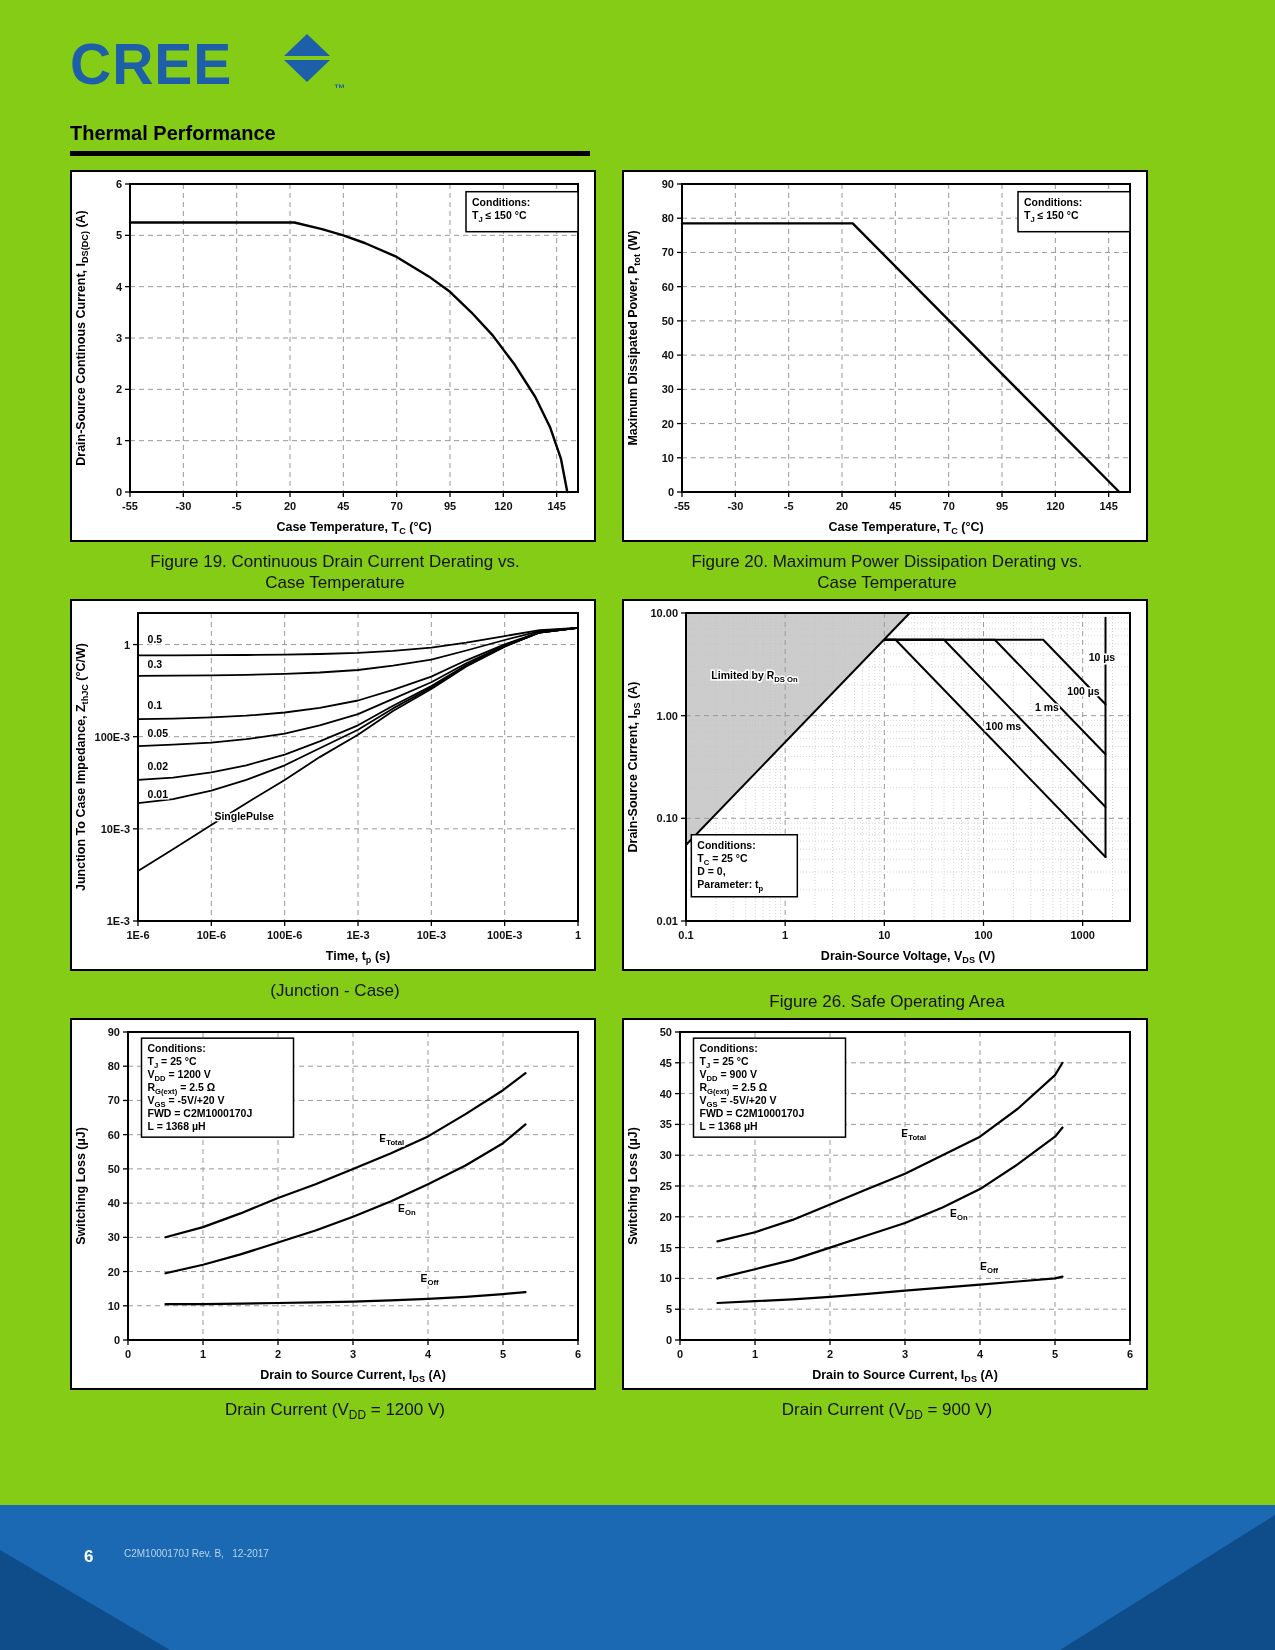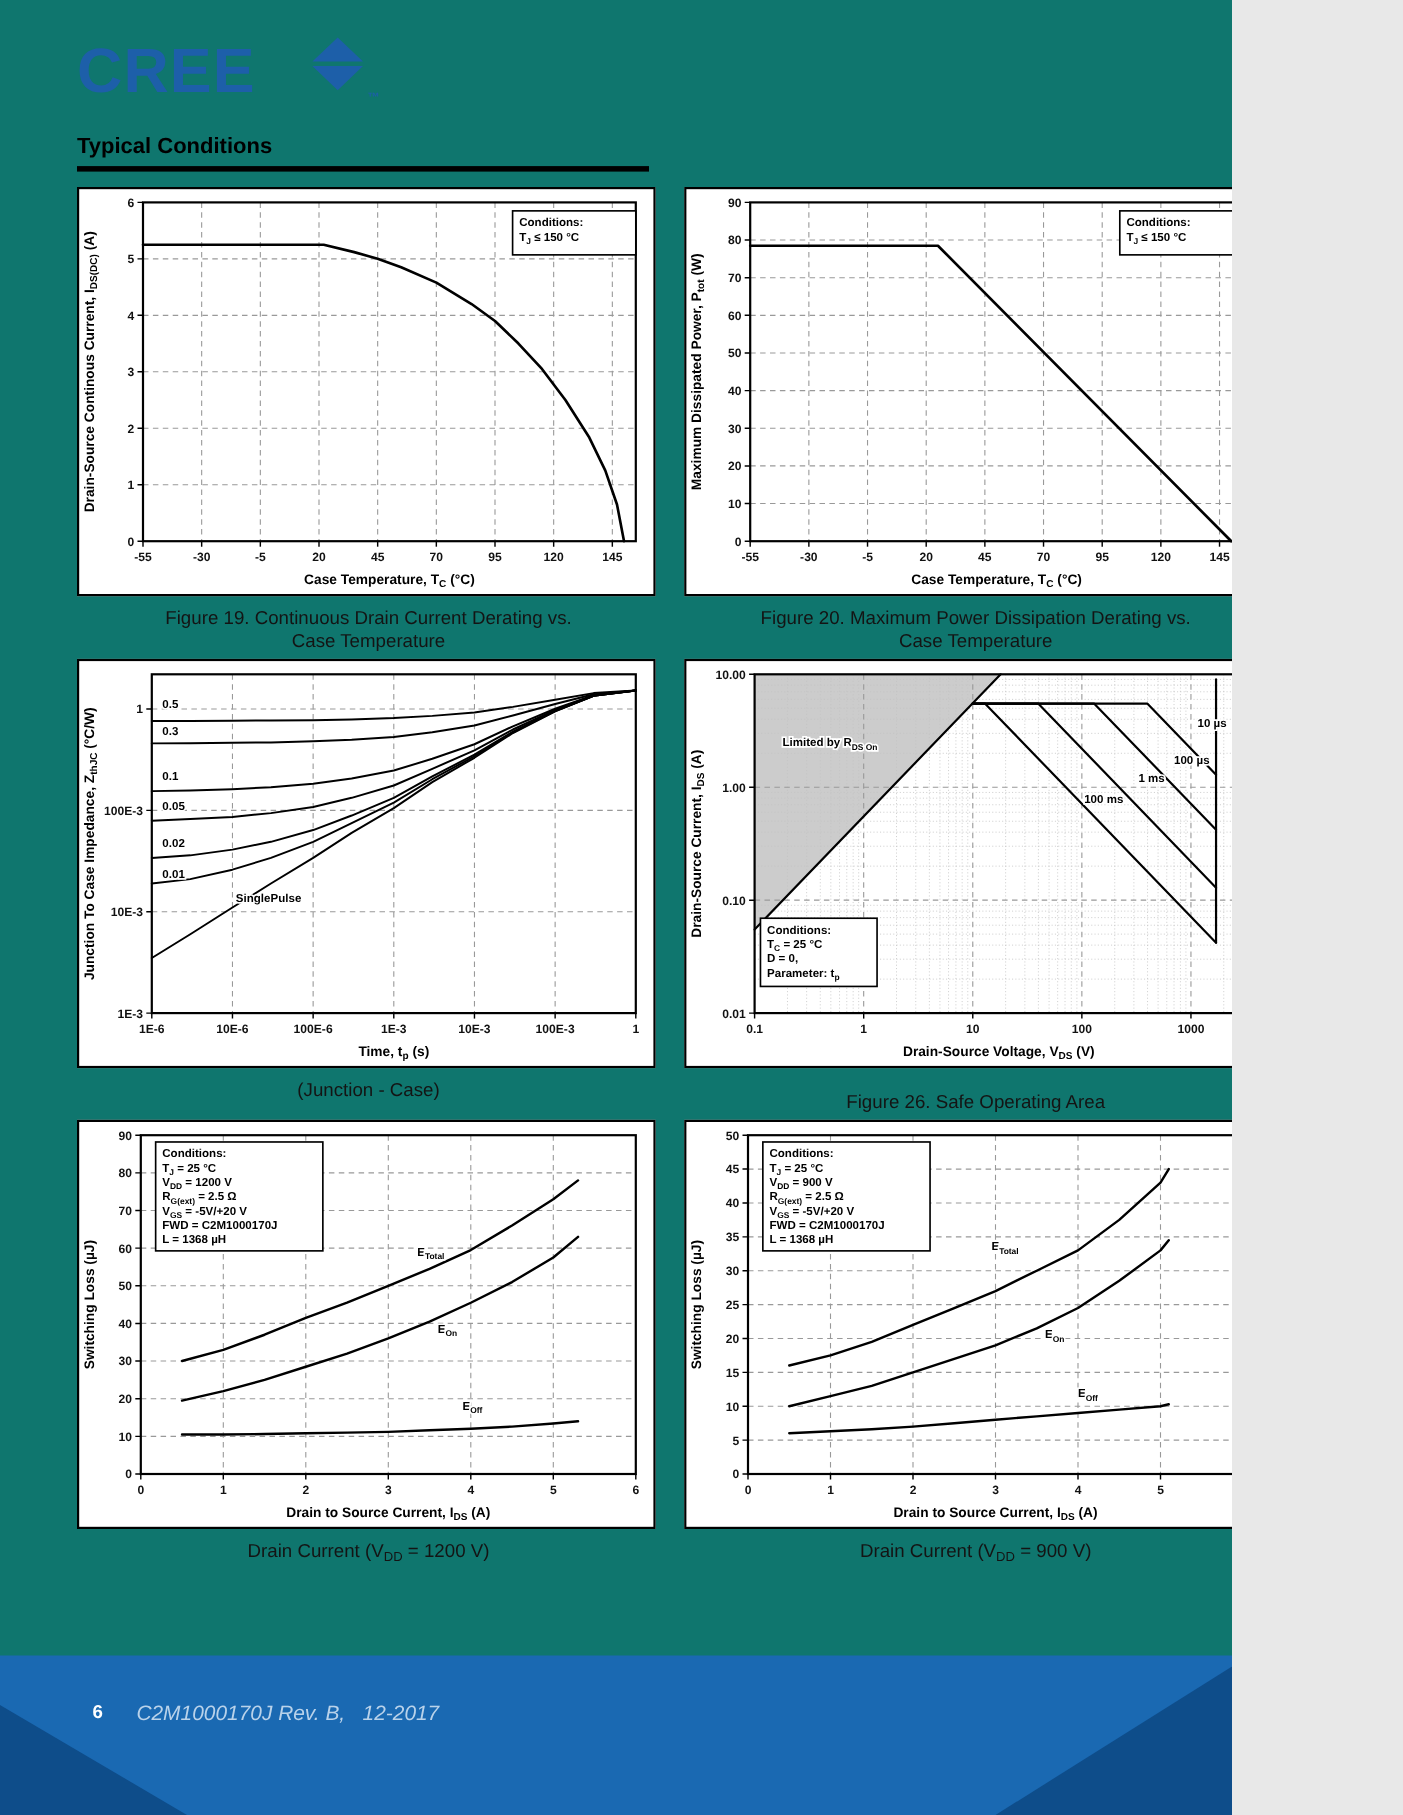--- a/index.html
+++ b/index.html
@@ -1,16 +1,16 @@
 <!DOCTYPE html>
 <html style="--brand: #1d5fa9; --band: #1a69b2; --band-dark: #0e4d8a;"><head>
 <meta charset="utf-8">
 <style>
   html,body{margin:0;padding:0;background:#e8e8e8;}
-  .page{position:relative;width:1120px;height:1650px;background:#0f766e;overflow:hidden;
+  .page{position:relative;width:1275px;height:1650px;background:#84cc16;overflow:hidden;
         font-family:"Liberation Sans",sans-serif;color:#111;}
   .hdr{padding:30px 0 0 70px;}
   .logo{height:70px;}
   .logotext{font-family:"Liberation Sans",sans-serif;font-size:57px;font-weight:800;fill:var(--brand,#1d5fa9);letter-spacing:1px;}
   .logotm{font-size:11px;font-weight:700;fill:var(--brand,#1d5fa9);}
   h1.ptitle{font-size:20px;font-weight:700;margin:22px 0 6px 0;color:#000;}
   .rule{width:520px;height:5px;background:#000;}
   .figgrid{display:grid;grid-template-columns:530px 530px;column-gap:22px;margin:14px 0 0 70px;}
   .fig{margin:0 0 6px 0;}
   .chartframe{width:522px;height:368px;border:2px solid #000;background:#fff;}
@@ -29,37 +29,37 @@
   .frame{fill:none;stroke:#000;stroke-width:2;}
   .curve{fill:none;stroke:#000;stroke-linejoin:round;stroke-linecap:round;}
   .cbox{fill:#fff;stroke:#000;stroke-width:1.5;}
   
   .pagefoot{position:absolute;left:0;bottom:0;width:100%;height:145px;background:var(--band,#1a69b2);}
   .tri{position:absolute;bottom:0;background:var(--band-dark,#0e4d8a);}
   .tri-l{left:0;width:170px;height:100px;clip-path:polygon(0 0,100% 100%,0 100%);}
   .tri-r{right:0;width:215px;height:135px;clip-path:polygon(100% 0,100% 100%,0 100%);}
   .footline{position:absolute;top:42px;left:0;right:0;}
   .pnum{position:absolute;left:84px;top:0;color:#fff;font-size:17px;font-weight:700;}
-  .dref{position:absolute;left:124px;top:1px;color:#b9d2ea;font-size:19px;white-space:pre;font-style:italic;}
+  .dref{position:absolute;left:124px;top:1px;color:#b9d2ea;font-size:10px;white-space:pre;}
 </style>
 </head>
 <body>
 
 <div class="page">
 
   <header class="hdr">
     <div class="logo">
       <svg width="300" height="70" viewBox="0 0 300 70">
         <text x="0" y="54" class="logotext">CREE</text>
         <polygon points="237,4 260,26 214,26" fill="#1d5fa9"></polygon>
         <polygon points="237,52 260,30 214,30" fill="#1d5fa9"></polygon>
         <text x="264" y="62" class="logotm">™</text>
       </svg>
     </div>
-    <h1 class="ptitle">Typical Conditions</h1>
+    <h1 class="ptitle">Thermal Performance</h1>
     <div class="rule"></div>
   </header>
 
   <main class="figgrid">
 
     <figure class="fig">
       <div class="chartframe">
         <svg width="522" height="368">
             <line x1="58" x2="58" y1="320" y2="325" class="tick"></line>
             <text x="58" y="338" class="tlab" text-anchor="middle">-55</text>

